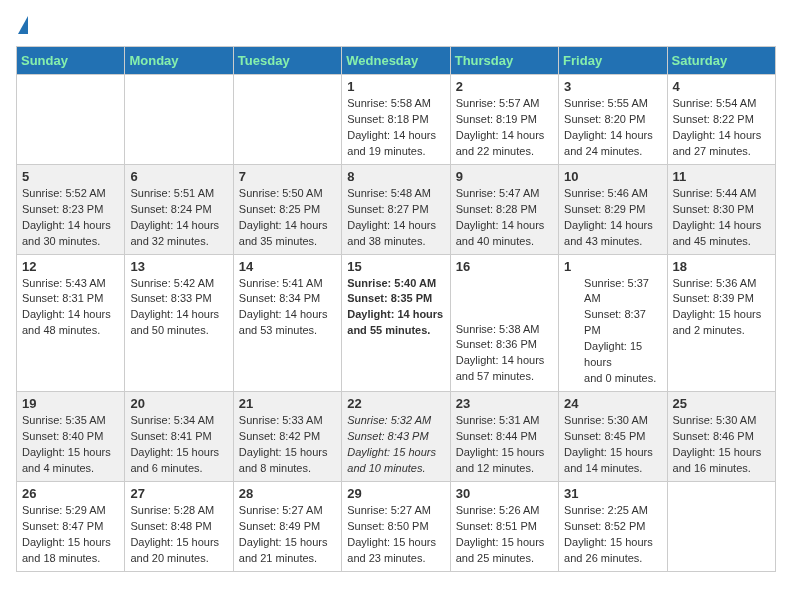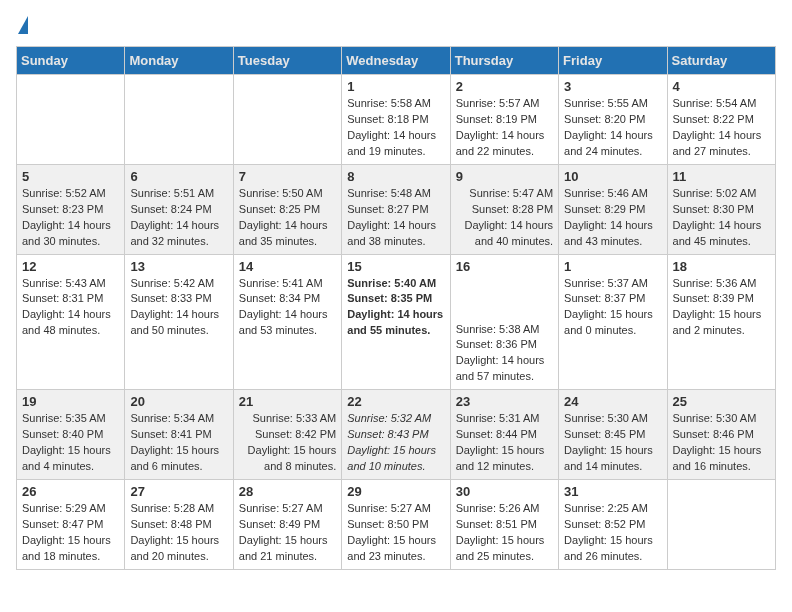--- a/index.html
+++ b/index.html
@@ -54,21 +54,21 @@
       font-size: 16px;
       color: #333;
     }
     table {
       width: 100%;
       border-collapse: collapse;
       table-layout: fixed;
     }
     thead tr th {
       background-color: #2271b3;
-      color: #e5e5e5;
+      color: #86efac;
       font-size: 13px;
       font-weight: bold;
       padding: 6px 4px;
       text-align: left;
       border: 1px solid #ccc;
     }
     tbody tr td {
       vertical-align: top;
       border: 1px solid #ccc;
       padding: 4px 5px;
@@ -179,35 +179,35 @@
         </td>
         <td>
           <span class="day-number">8</span>
           <div class="day-info" style="white-space: pre-line;">Sunrise: 5:48 AM
 Sunset: 8:27 PM
 Daylight: 14 hours
 and 38 minutes.</div>
         </td>
         <td>
           <span class="day-number">9</span>
-          <div class="day-info" style="white-space: pre-line; text-align: right;">Sunrise: 5:47 AM
+          <div class="day-info" style="white-space: pre-line;">Sunrise: 5:47 AM
 Sunset: 8:28 PM
 Daylight: 14 hours
 and 40 minutes.</div>
         </td>
         <td>
           <span class="day-number">10</span>
           <div class="day-info" style="white-space: pre-line;">Sunrise: 5:46 AM
 Sunset: 8:29 PM
 Daylight: 14 hours
 and 43 minutes.</div>
         </td>
         <td>
           <span class="day-number">11</span>
-          <div class="day-info" style="white-space: pre-line;">Sunrise: 5:02 AM
+          <div class="day-info" style="white-space: pre-line;">Sunrise: 5:44 AM
 Sunset: 8:30 PM
 Daylight: 14 hours
 and 45 minutes.</div>
         </td>
       </tr>
       <tr>
         <td>
           <span class="day-number">12</span>
           <div class="day-info" style="white-space: pre-line;">Sunrise: 5:43 AM
 Sunset: 8:31 PM
@@ -237,21 +237,21 @@
         </td>
         <td>
           <span class="day-number">16</span>
           <div class="day-info" style="white-space: pre-line; margin-top: 48px;">Sunrise: 5:38 AM
 Sunset: 8:36 PM
 Daylight: 14 hours
 and 57 minutes.</div>
         </td>
         <td>
           <span class="day-number">1</span>
-          <div class="day-info" style="white-space: pre-line;">Sunrise: 5:37 AM
+          <div class="day-info" style="white-space: pre-line; margin-left: 20px;">Sunrise: 5:37 AM
 Sunset: 8:37 PM
 Daylight: 15 hours
 and 0 minutes.</div>
         </td>
         <td>
           <span class="day-number">18</span>
           <div class="day-info" style="white-space: pre-line;">Sunrise: 5:36 AM
 Sunset: 8:39 PM
 Daylight: 15 hours
 and 2 minutes.</div>
@@ -267,21 +267,21 @@
         </td>
         <td>
           <span class="day-number">20</span>
           <div class="day-info" style="white-space: pre-line;">Sunrise: 5:34 AM
 Sunset: 8:41 PM
 Daylight: 15 hours
 and 6 minutes.</div>
         </td>
         <td>
           <span class="day-number">21</span>
-          <div class="day-info" style="white-space: pre-line; text-align: right;">Sunrise: 5:33 AM
+          <div class="day-info" style="white-space: pre-line;">Sunrise: 5:33 AM
 Sunset: 8:42 PM
 Daylight: 15 hours
 and 8 minutes.</div>
         </td>
         <td>
           <span class="day-number">22</span>
           <div class="day-info" style="white-space: pre-line; font-style: italic;">Sunrise: 5:32 AM
 Sunset: 8:43 PM
 Daylight: 15 hours
 and 10 minutes.</div>

